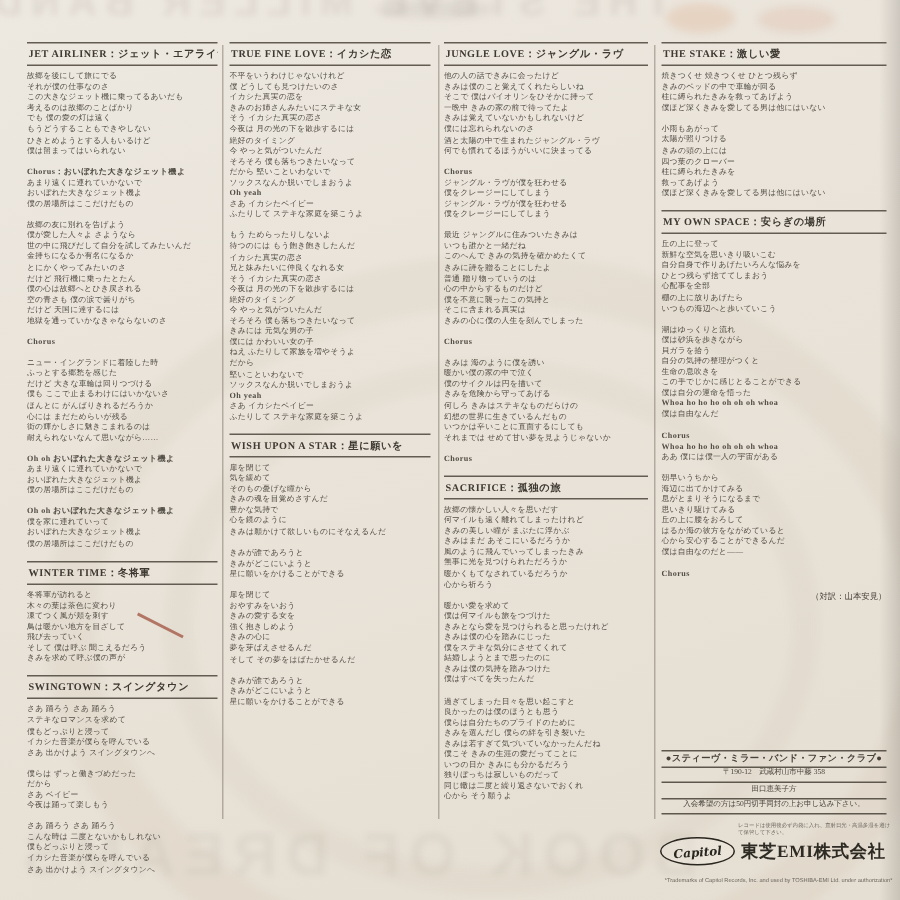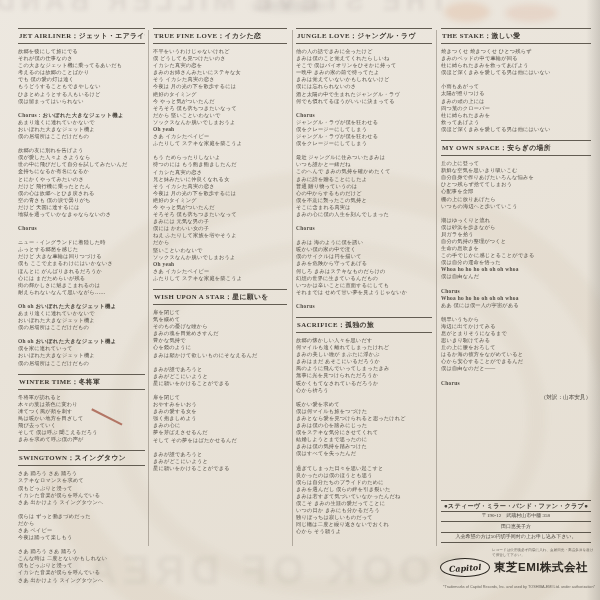--- a/index.html
+++ b/index.html
@@ -53,21 +53,21 @@
   .fanclub-row.head{font-size:6.2px;font-weight:bold;letter-spacing:0.2px;}
   
   .footer{position:absolute;left:440px;top:548px;width:155px;}
   .care-notice{font-size:3.6px;line-height:4.5px;color:#6b665e;margin-left:52px;white-space:normal;}
   .logo-row{display:flex;align-items:center;margin-top:1px;}
   .capitol-logo{width:48px;height:17px;border:1.6px solid #29251f;border-radius:50%;
     display:flex;align-items:center;justify-content:center;flex:none;background:rgba(240,236,228,0.4);}
   .capitol-logo span{font-style:italic;font-weight:bold;font-size:8px;color:#29251f;
     font-family:"DejaVu Serif",serif;transform:rotate(-4deg);}
   .company{font-weight:bold;font-size:11.5px;color:#2e2a24;letter-spacing:0.5px;margin-left:4px;
-    font-family:Liberation Sans, sans-serif;white-space:nowrap;}
+    font-family:Liberation Serif, serif;white-space:nowrap;}
   .trademark{position:absolute;right:5px;top:585px;font-size:3.8px;color:#6b665e;
     font-family:"Liberation Sans",sans-serif;white-space:nowrap;}
 </style>
 </head>
 <body>
 
 <div class="page">
 
   <div class="ghost-text ghost-top">THE STEVE MILLER BAND</div>
   <div class="ghost-text ghost-bottom">BOOK OF DREAMS</div>

